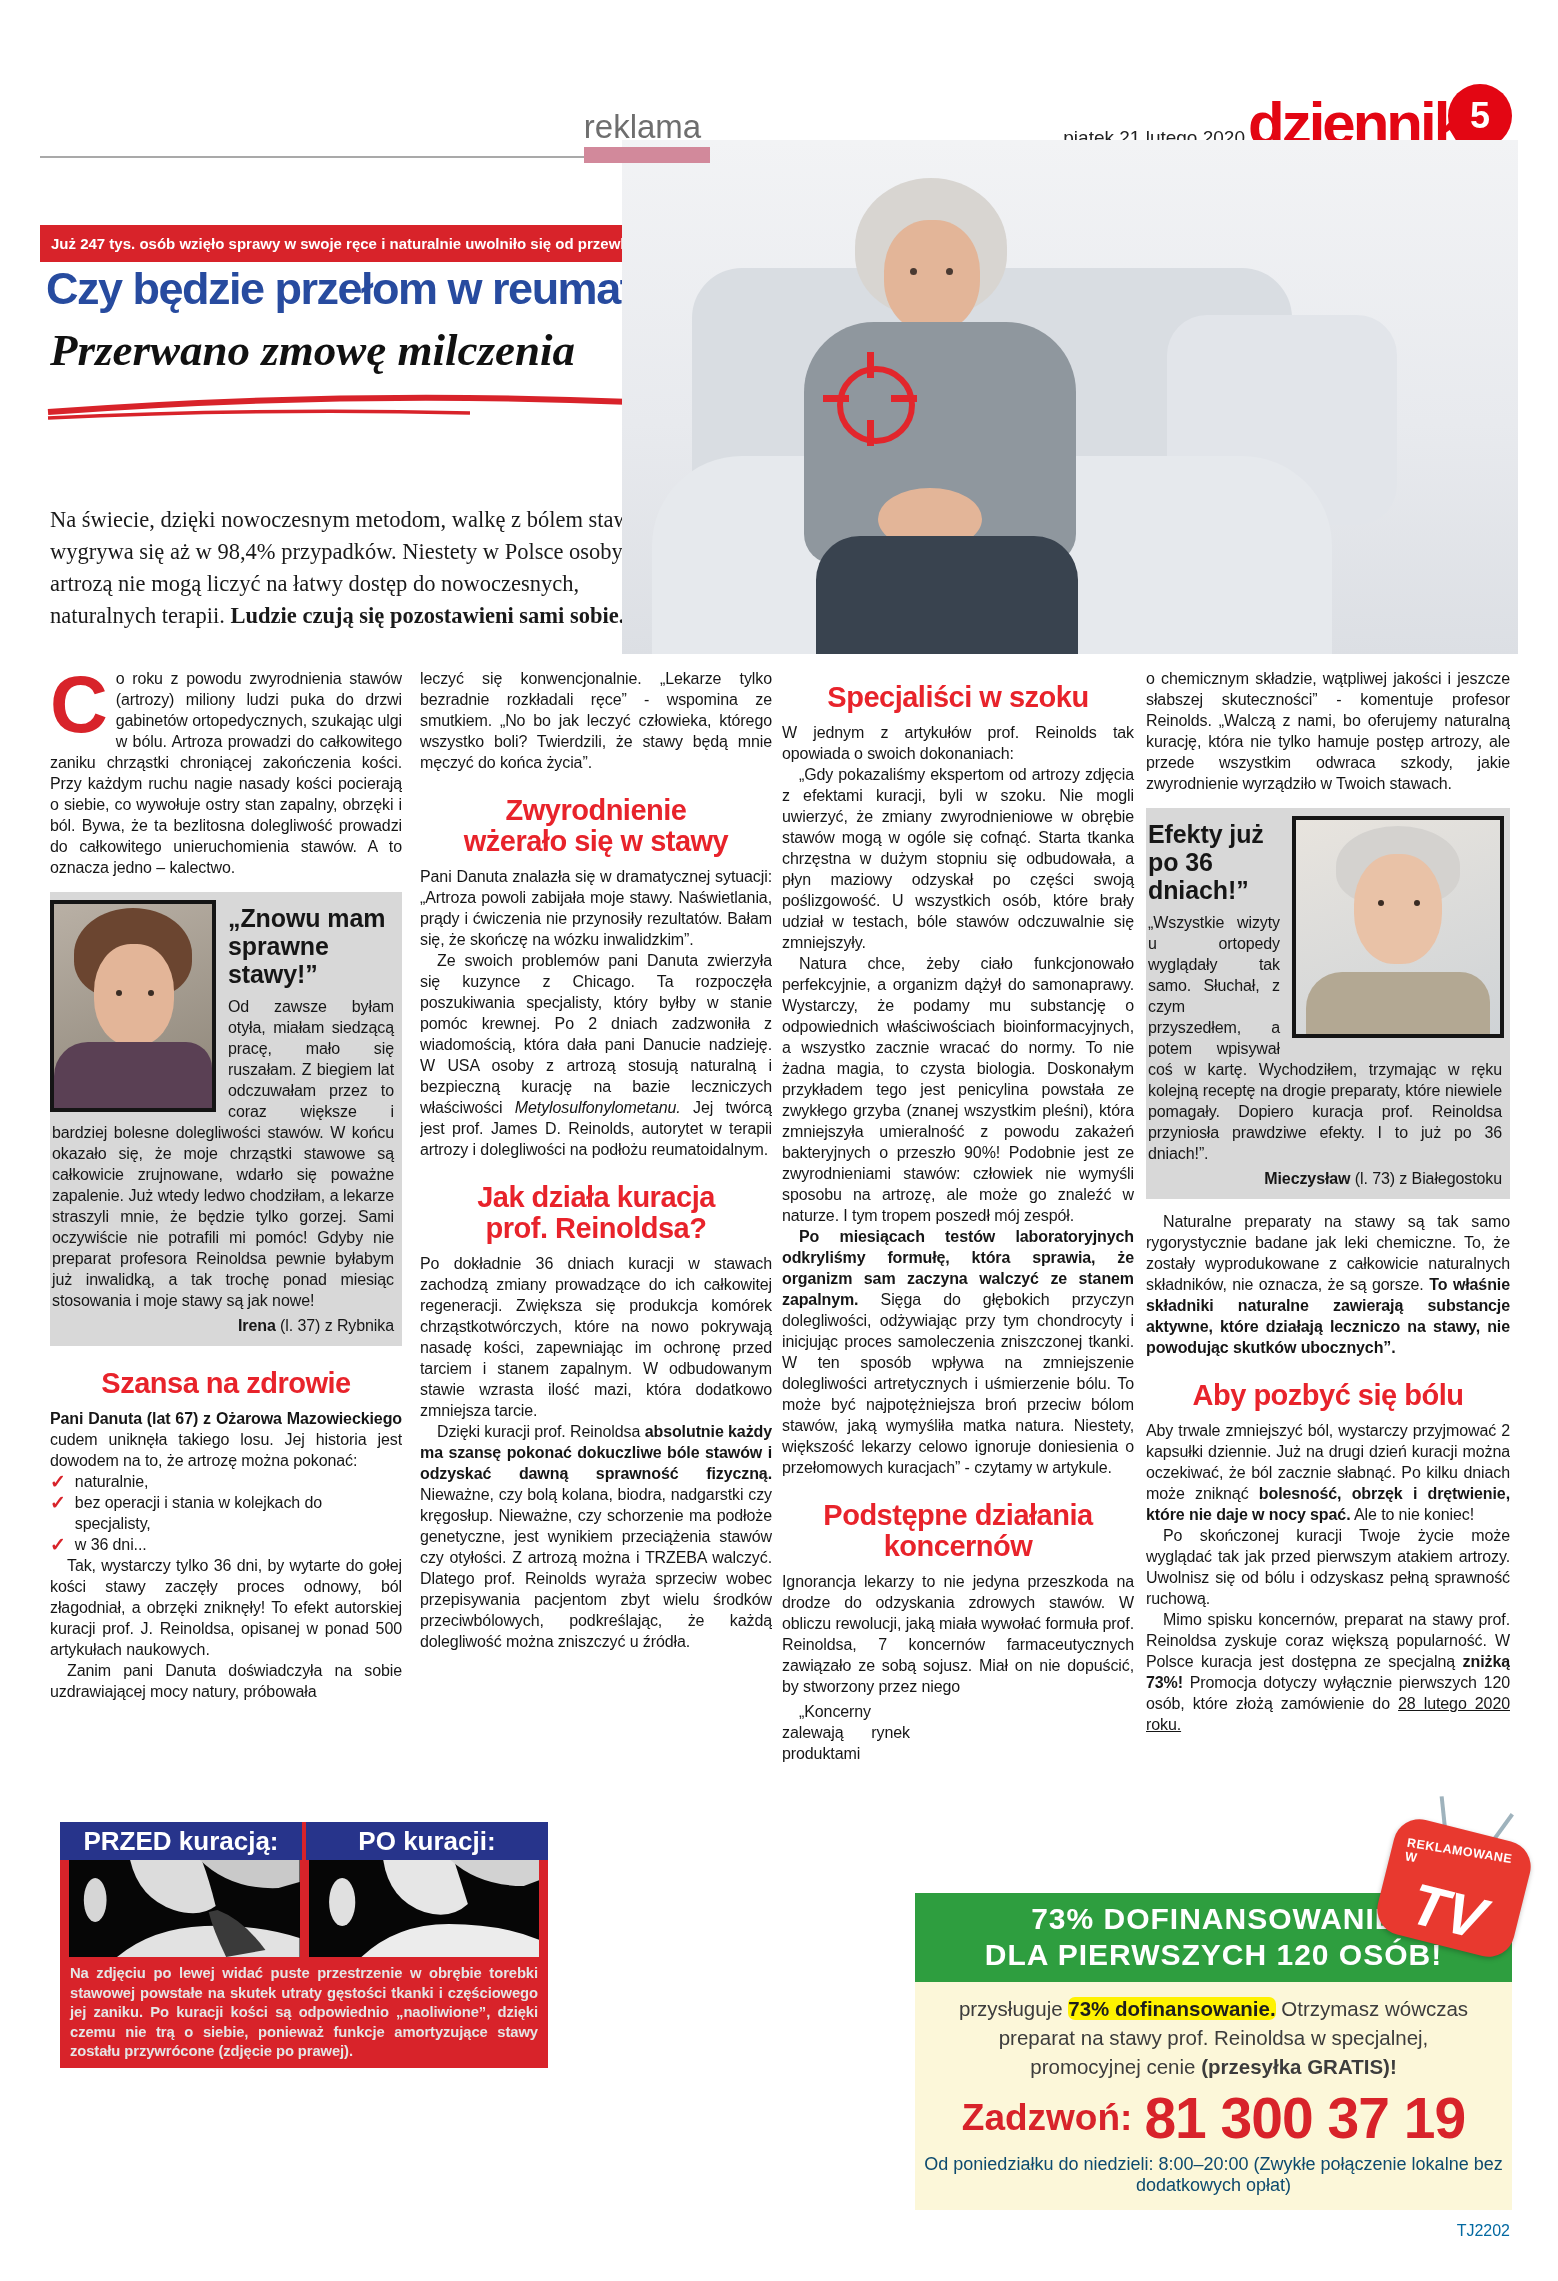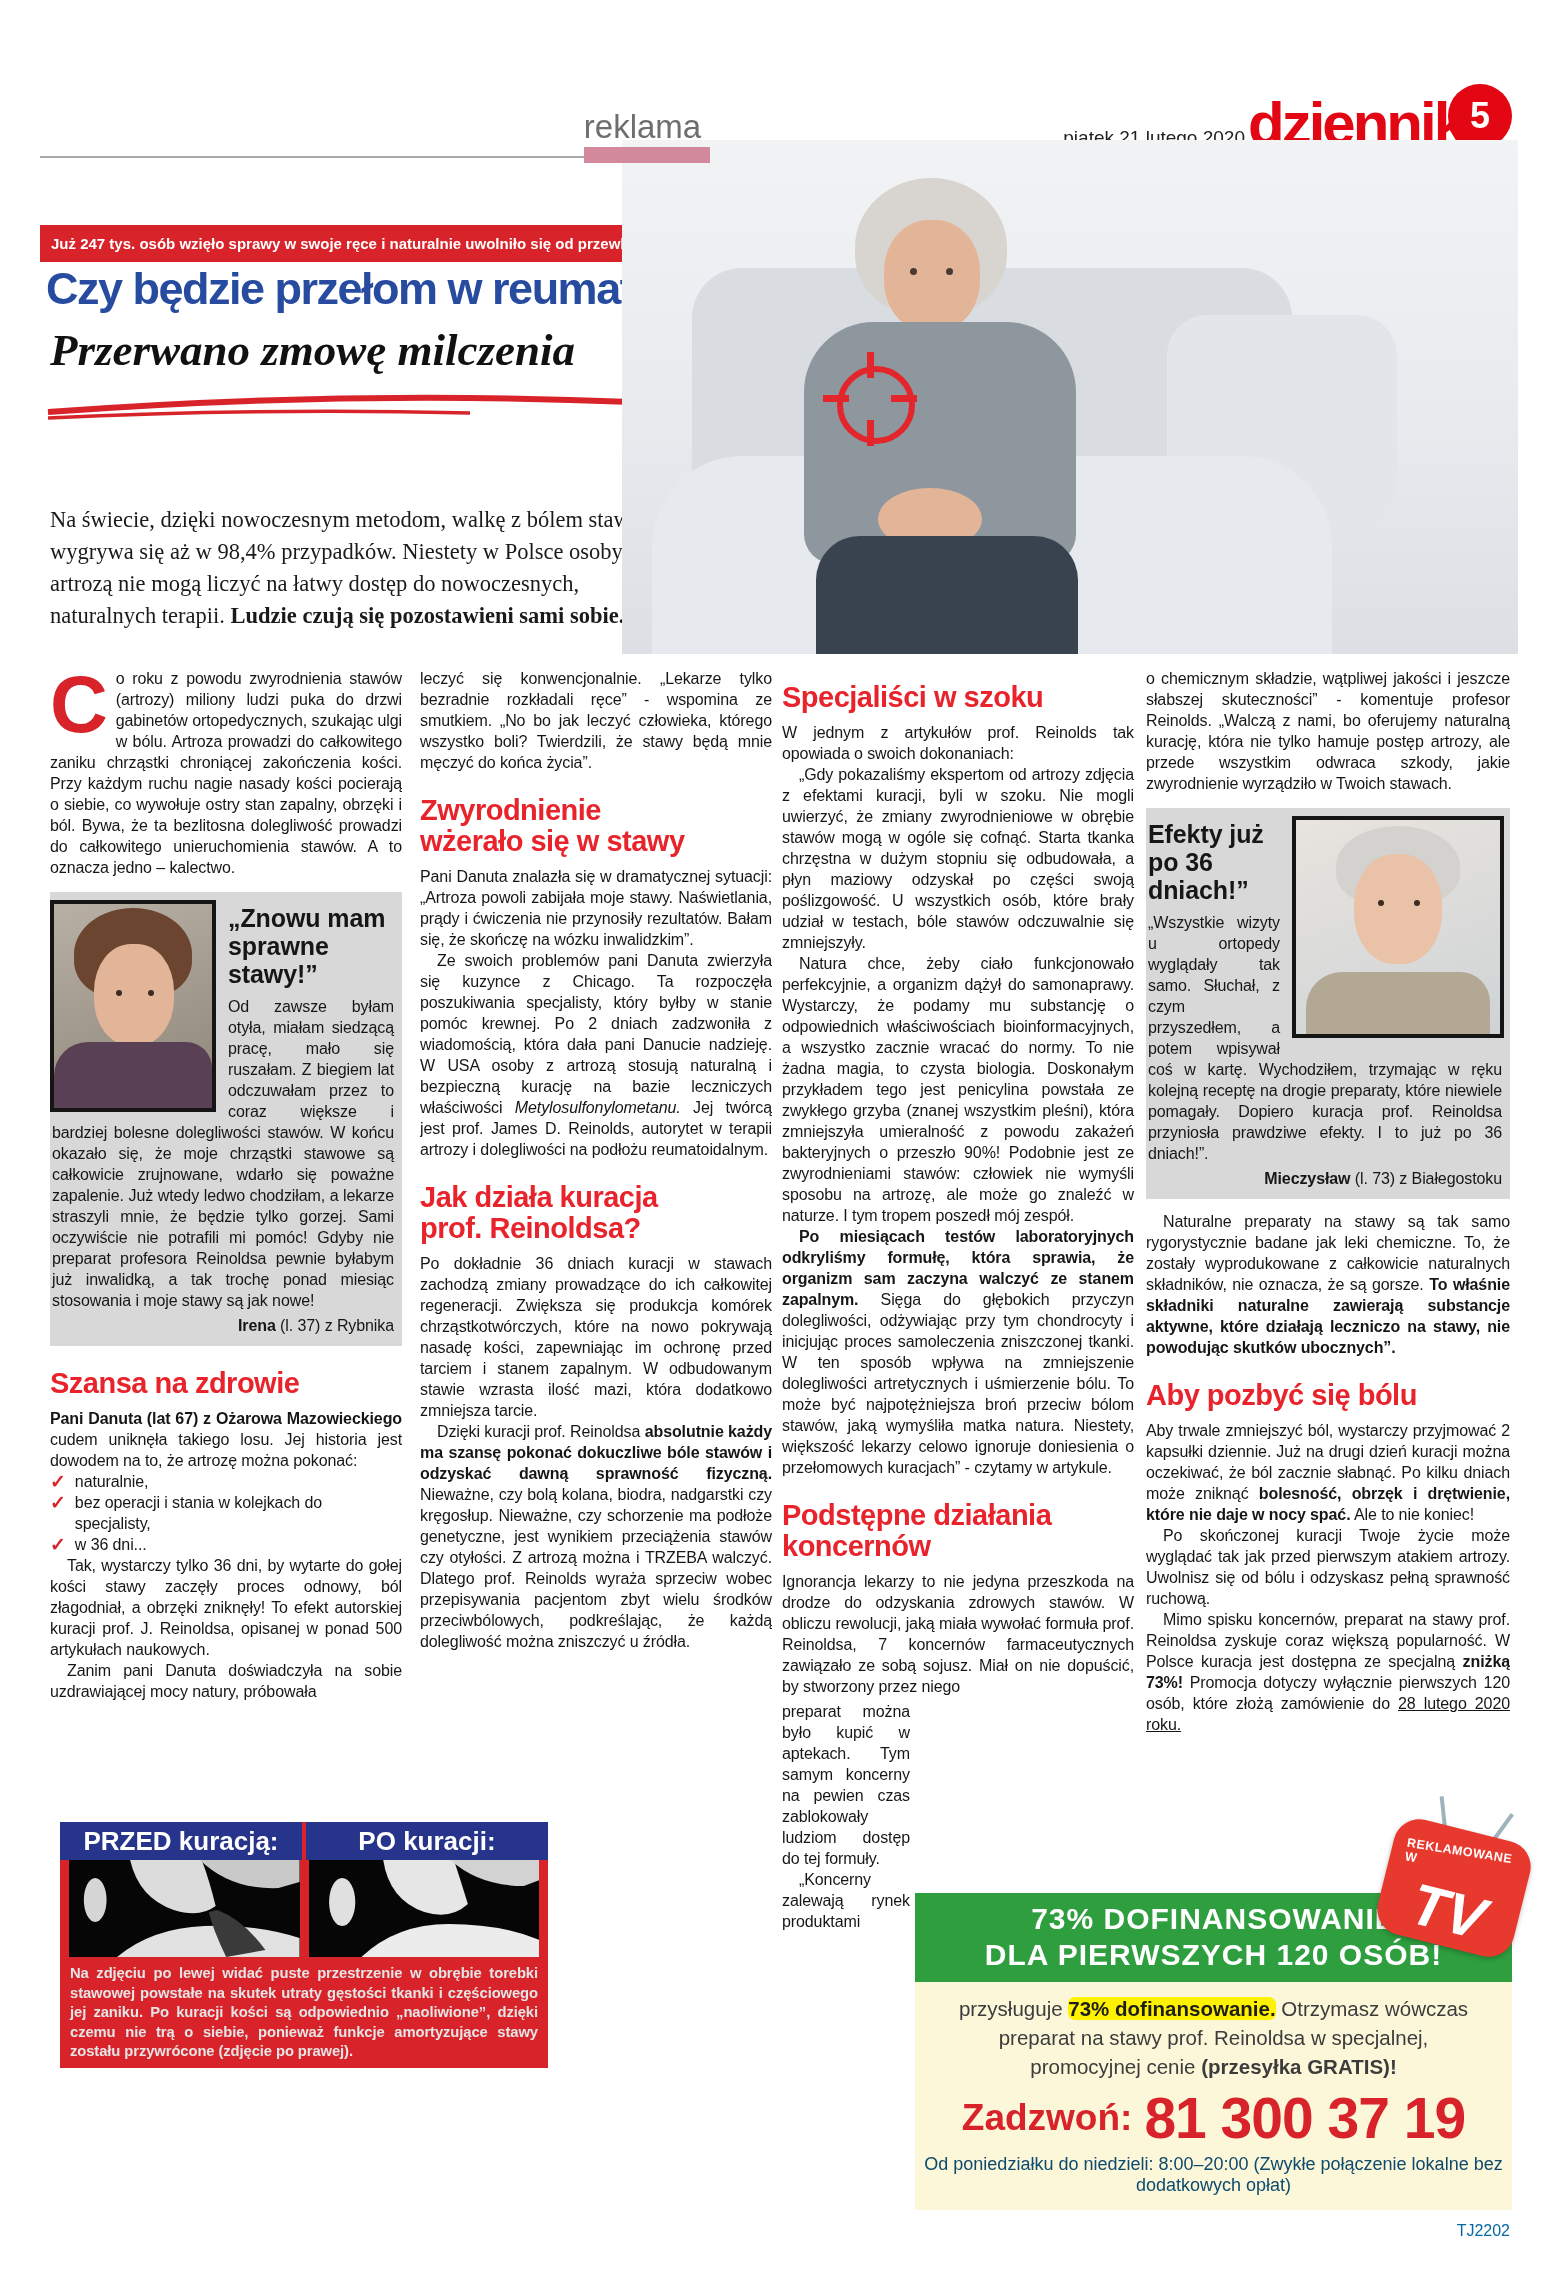--- a/index.html
+++ b/index.html
@@ -55,21 +55,21 @@
   .col2{left:420px;top:668px;height:1150px;overflow:hidden;}
   .col3{left:782px;top:682px;height:1478px;}
   .col4{left:1146px;top:668px;width:364px;height:1228px;overflow:hidden;}
   .col p{margin:0;}
   .ind{text-indent:17px;}
   .b{font-weight:700;}
   .i{font-style:italic;}
   .u{text-decoration:underline;}
   .dc{float:left;color:#d8232a;font-weight:700;font-size:80px;line-height:62px;padding:6px 8px 0 0;}
   .rh{color:#e8232b;font-weight:700;font-size:29px;line-height:31px;margin:22px 0 9px;
-      text-align:left;letter-spacing:-0.5px;}
+      text-align:center;letter-spacing:-0.5px;}
   .rh.first{margin-top:0;}
   
   .gray-box{background:#d8d8d8;padding:10px 12px 10px;margin:14px -4px 0 -10px;overflow:hidden;}
   .t-title{font-weight:700;font-size:25px;line-height:28px;text-align:left;margin:2px 0 8px;}
   .t-sig{text-align:right;margin-top:4px;}
   .photo-frame{border:4px solid #151515;position:relative;overflow:hidden;}
   .t1-photo{float:left;width:158px;height:204px;margin:-2px 12px 4px -2px;
             background:linear-gradient(160deg,#b9b0a5,#8d8578);}
   .t1-photo div,.t2-photo div{position:absolute;}
   .p-hair1{top:4px;left:20px;width:118px;height:92px;border-radius:50% 50% 42% 42%;background:#6b4530;}
@@ -205,21 +205,20 @@
 
   <div class="col col3">
     <div class="rh first">Specjaliści w szoku</div>
     <p>W jednym z artykułów prof. Reinolds tak opowiada o swoich dokonaniach:</p>
     <p class="ind">„Gdy pokazaliśmy ekspertom od artrozy zdjęcia z efektami kuracji, byli w szoku. Nie mogli uwierzyć, że zmiany zwyrodnieniowe w obrębie stawów mogą w ogóle się cofnąć. Starta tkanka chrzęstna w dużym stopniu się odbudowała, a płyn maziowy odzyskał po części swoją poślizgowość. U wszystkich osób, które brały udział w testach, bóle stawów odczuwalnie się zmniejszyły.</p>
     <p class="ind">Natura chce, żeby ciało funkcjonowało perfekcyjnie, a organizm dążył do samonaprawy. Wystarczy, że podamy mu substancję o odpowiednich właściwościach bioinformacyjnych, a wszystko zacznie wracać do normy. To nie żadna magia, to czysta biologia. Doskonałym przykładem tego jest penicylina powstała ze zwykłego grzyba (znanej wszystkim pleśni), która zmniejszyła umieralność z powodu zakażeń bakteryjnych o przeszło 90%! Podobnie jest ze zwyrodnieniami stawów: człowiek nie wymyśli sposobu na artrozę, ale może go znaleźć w naturze. I tym tropem poszedł mój zespół.</p>
     <p class="ind"><span class="b">Po miesiącach testów laboratoryjnych odkryliśmy formułę, która sprawia, że organizm sam zaczyna walczyć ze stanem zapalnym.</span><span> Sięga do głębokich przyczyn dolegliwości, odżywiając przy tym chondrocyty i inicjując proces samoleczenia zniszczonej tkanki. W ten sposób wpływa na zmniejszenie dolegliwości artretycznych i uśmierzenie bólu. To może być najpotężniejsza broń przeciw bólom stawów, jaką wymyśliła matka natura. Niestety, większość lekarzy celowo ignoruje doniesienia o przełomowych kuracjach” - czytamy w artykule.</span></p>
     <div class="rh"><span>Podstępne działania</span><br><span>koncernów</span></div>
     <p>Ignorancja lekarzy to nie jedyna przeszkoda na drodze do odzyskania zdrowych stawów. W obliczu rewolucji, jaką miała wywołać formuła prof. Reinoldsa, 7 koncernów farmaceutycznych zawiązało ze sobą sojusz. Miał on nie dopuścić, by stworzony przez niego</p>
     <div class="narrow">
-      <p>preparat można było kupić w aptekach. Tym samym koncerny na pewien czas zablokowały ludziom dostęp do tej formuły.</p>
       <p class="ind">„Koncerny zalewają rynek produktami</p>
     </div>
   </div>
 
   <div class="col col4">
     <p>o chemicznym składzie, wątpliwej jakości i jeszcze słabszej skuteczności” - komentuje profesor Reinolds. „Walczą z nami, bo oferujemy naturalną kurację, która nie tylko hamuje postęp artrozy, ale przede wszystkim odwraca szkody, jakie zwyrodnienie wyrządziło w Twoich stawach.</p>
     <div class="gray-box">
       <div class="t2-photo photo-frame">
         <div class="p-hair2"></div>
         <div class="p-face2"></div>

